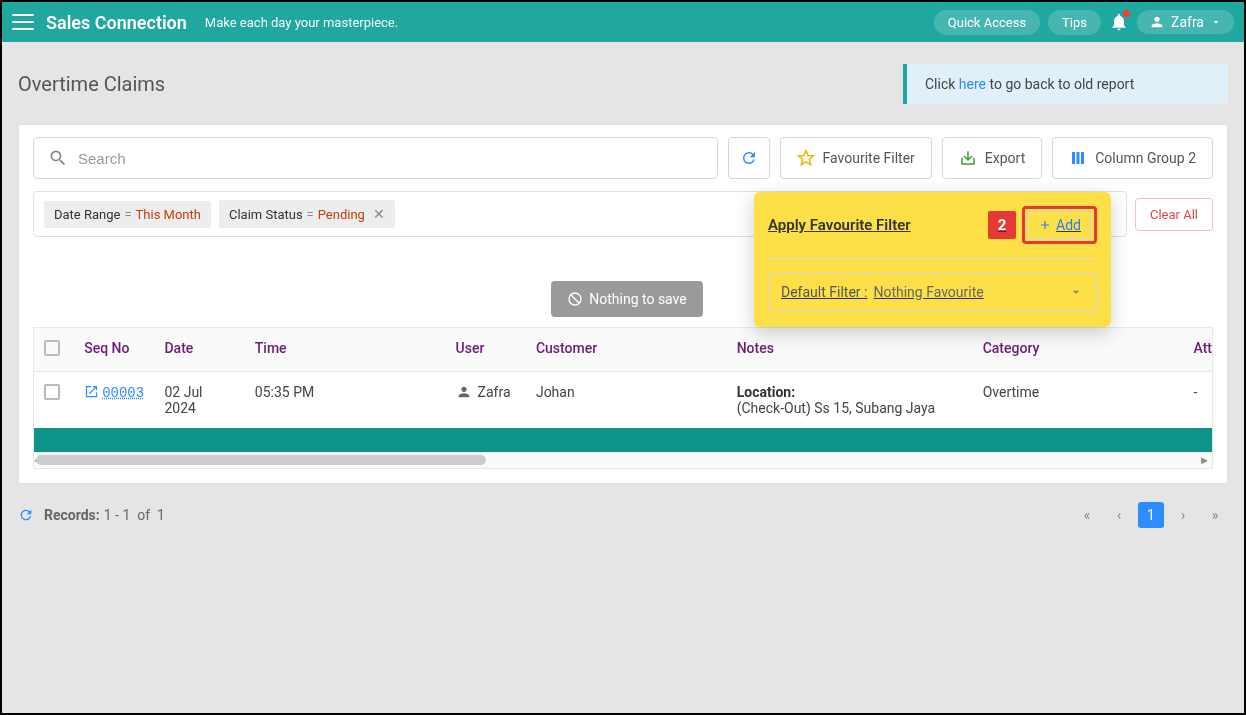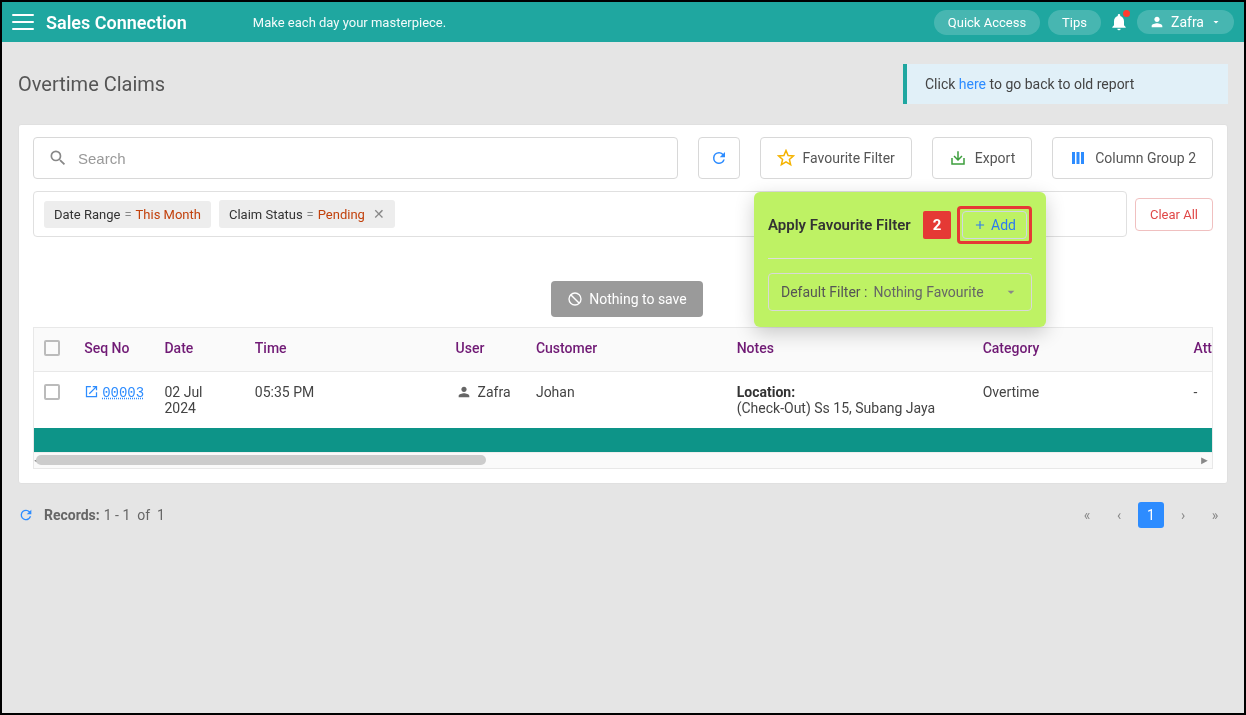--- a/index.html
+++ b/index.html
@@ -4,57 +4,57 @@
 <style>
 * { box-sizing: border-box; margin: 0; padding: 0; }
 body { font-family: -apple-system, BlinkMacSystemFont, "Segoe UI", Roboto, Arial, sans-serif; font-size: 14px; color: #333; background: #fff; }
 .frame { border: 2px solid #000; width: 1246px; height: 715px; overflow: hidden; position: relative; }
 
 
 .topbar { background: #1fa7a0; height: 40px; display: flex; align-items: center; padding: 0 10px; color: #fff; }
 .hamburger { width: 22px; height: 16px; display: flex; flex-direction: column; justify-content: space-between; margin-right: 12px; cursor: pointer; }
 .hamburger span { display: block; height: 2px; background: #fff; border-radius: 1px; }
 .brand { font-size: 18px; font-weight: 600; margin-right: 18px; }
-.tagline { font-size: 13px; opacity: 0.95; margin-left: 48px; }
+.tagline { font-size: 13px; opacity: 0.95; }
 .topbar-right { margin-left: auto; display: flex; align-items: center; gap: 8px; }
 .pill { background: rgba(255,255,255,0.18); border-radius: 16px; padding: 5px 14px; font-size: 13px; cursor: pointer; }
 .bell { width: 20px; height: 20px; position: relative; cursor: pointer; }
 .bell svg { fill: #fff; }
 .bell .dot { position: absolute; top: -2px; right: -1px; width: 7px; height: 7px; background: #ff3b30; border-radius: 50%; }
 .user-pill { background: rgba(255,255,255,0.18); border-radius: 16px; padding: 4px 12px; display: flex; align-items: center; gap: 6px; cursor: pointer; }
 .user-pill svg { fill: #fff; }
 
 
 .page-strip { background: #e5e5e5; padding: 22px 16px 20px 16px; display: flex; align-items: center; }
 .page-title { font-size: 20px; color: #555; font-weight: 400; }
 .info-banner { margin-left: auto; background: #e1f0f8; border-left: 4px solid #1fa7a0; padding: 12px 18px; font-size: 14px; color: #444; width: 325px; }
 .info-banner a { color: #2d8cff; text-decoration: none; }
 
 
 .card { background: #fff; margin: 0 10px; border: 1px solid #e0e0e0; border-radius: 3px; position: relative; }
-.toolbar-row { display: flex; align-items: stretch; padding: 12px 14px; gap: 20px; }
+.toolbar-row { display: flex; align-items: stretch; padding: 12px 14px; gap: 10px; }
 .search-wrap { flex: 1; border: 1px solid #d8d8d8; border-radius: 4px; display: flex; align-items: center; padding: 0 14px; height: 42px; }
 .search-wrap svg { fill: #888; margin-right: 10px; }
 .search-wrap input { border: none; outline: none; flex: 1; font-size: 15px; color: #555; background: transparent; }
 .search-wrap input::placeholder { color: #999; }
 .tool-btn { border: 1px solid #d8d8d8; border-radius: 4px; height: 42px; display: flex; align-items: center; justify-content: center; padding: 0 16px; gap: 8px; font-size: 14px; color: #555; cursor: pointer; background: #fff; }
 .tool-btn.icon-only { padding: 0; width: 42px; }
 
 
 .filter-row { padding: 0 14px 14px 14px; display: flex; align-items: center; gap: 8px; position: relative; }
 .filter-bar { flex: 1; border: 1px solid #e0e0e0; border-radius: 4px; padding: 8px 10px; display: flex; gap: 8px; align-items: center; }
 .chip { background: #ededed; border-radius: 3px; padding: 6px 10px; font-size: 13px; color: #555; display: flex; align-items: center; gap: 4px; }
 .chip .k { color: #333; }
 .chip .eq { color: #888; }
 .chip .v { color: #c2410c; }
 .chip .x { color: #888; margin-left: 4px; cursor: pointer; font-size: 14px; }
 .clear-all { border: 1px solid #f0c0c0; color: #e04848; border-radius: 4px; padding: 8px 14px; font-size: 13px; cursor: pointer; background: #fff; }
 
 
-.popover { position: absolute; top: 190px; left: 752px; width: 292px; background: #bef264; border-radius: 6px; box-shadow: 0 6px 20px rgba(0,0,0,0.2); z-index: 10; }
+.popover { position: absolute; top: 190px; left: 752px; width: 357px; background: #fde047; border-radius: 6px; box-shadow: 0 6px 20px rgba(0,0,0,0.2); z-index: 10; text-decoration: underline; }
 .pop-head { display: flex; align-items: center; padding: 14px 14px; }
 .pop-title { font-size: 15px; font-weight: 600; color: #333; flex: 1; }
 .badge-num { background: #e53935; color: #fff; width: 28px; height: 28px; border-radius: 2px; display: flex; align-items: center; justify-content: center; font-weight: 700; font-size: 15px; margin-right: 6px; }
 .add-btn-wrap { border: 3px solid #e53935; border-radius: 4px; padding: 2px; }
 .add-btn { border: 1px solid #cfd8e3; border-radius: 4px; padding: 5px 10px; color: #2d7bf0; font-size: 14px; display: flex; align-items: center; gap: 4px; cursor: pointer; }
 .pop-divider { height: 1px; background: #ddd; margin: 0 0 14px 0; }
 .pop-body { padding: 0 14px 16px 14px; }
 .select-box { border: 1px solid #d8d8d8; border-radius: 4px; padding: 10px 12px; display: flex; align-items: center; font-size: 14px; color: #555; cursor: pointer; }
 .select-box .lbl { margin-right: 6px; }
 .select-box .val { color: #666; }

